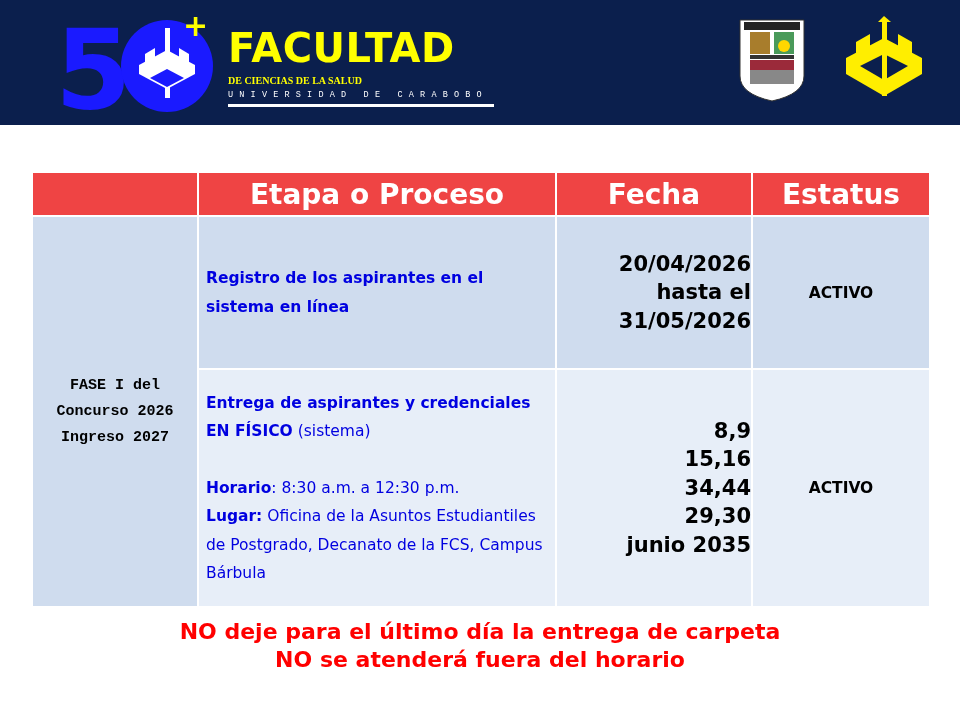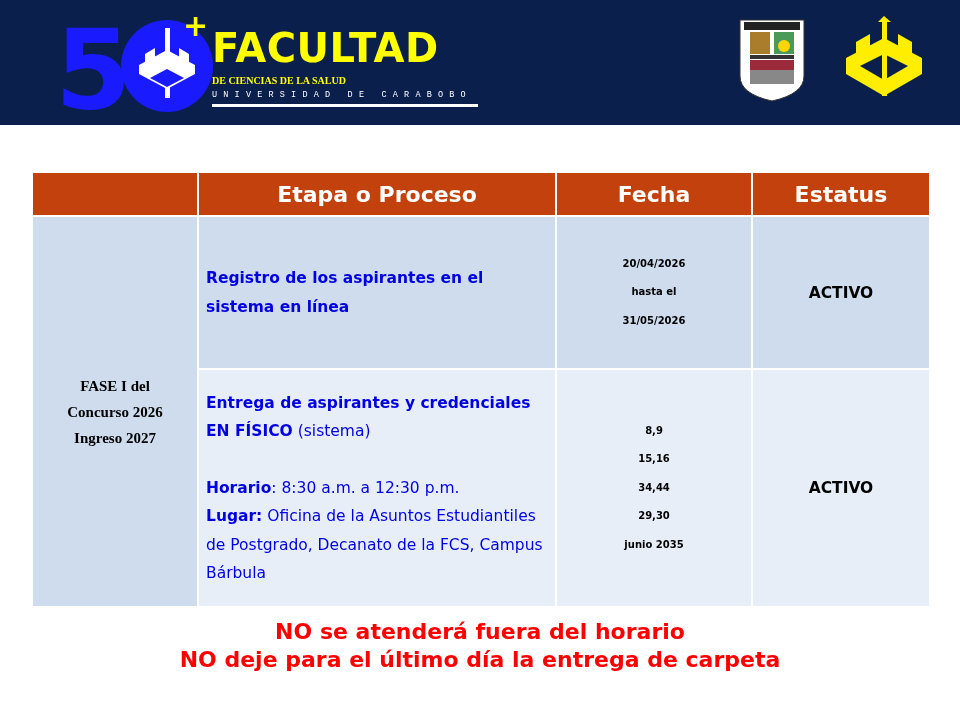--- a/index.html
+++ b/index.html
@@ -1,35 +1,35 @@
 <!DOCTYPE html>
 <html><head>
 <meta charset="utf-8">
 <style>
   html, body { margin:0; padding:0; }
   body { width:960px; height:720px; background:#ffffff; position:relative; overflow:hidden; font-family:"Liberation Sans", sans-serif; }
   .banner { position:absolute; left:0; top:0; width:960px; height:125px; background:#0b1f4d; }
   .logo50 { position:absolute; left:55px; top:10px; width:160px; height:105px; }
-  .brand { position:absolute; left:212px; top:28px; }
+  .brand { position:absolute; left:228px; top:28px; }
   .brand-title { color:#ffff00; font-family:"DejaVu Sans", sans-serif; font-weight:900; font-size:40px; line-height:40px; letter-spacing:0.5px; }
   .brand-sub { color:#ffff00; font-family:Liberation Serif, serif; font-weight:bold; font-size:10px; line-height:17px; margin-top:4px; }
   .brand-uni { color:#ffffff; font-family:Liberation Mono, monospace; font-size:8.5px; letter-spacing:6.2px; line-height:12px; }
   .brand-line { width:266px; height:3px; background:#ffffff; margin-top:3px; }
   .crest { position:absolute; left:738px; top:18px; width:68px; height:84px; }
   .emblem { position:absolute; left:842px; top:16px; width:84px; height:86px; }
 
   table.sched { position:absolute; left:31px; top:171px; width:898px; border-collapse:collapse; table-layout:fixed; }
   table.sched th, table.sched td { border:2px solid #ffffff; padding:0; }
-  table.sched th { background:#c2410c; color:#ffffff; font-family:"DejaVu Sans", sans-serif; font-weight:bold; font-size:22px; height:42px; text-align:center; }
-  .fase-cell { background:#cfdcee; text-align:center; font-family:Liberation Serif, serif; font-weight:bold; font-size:15px; line-height:26px; color:#000; }
+  table.sched th { background:#ef4444; color:#ffffff; font-family:"DejaVu Sans", sans-serif; font-weight:bold; font-size:28px; height:42px; text-align:center; }
+  .fase-cell { background:#cfdcee; text-align:center; font-family:Liberation Mono, monospace; font-weight:bold; font-size:15px; line-height:26px; color:#000; }
   .r1 td.c { background:#cfdcee; }
   .r2 td.c { background:#e7eef8; }
   .proc { color:#0000e0; font-family:"DejaVu Sans", sans-serif; font-size:15.5px; line-height:28.5px; padding:0 6px 0 7px !important; text-align:left; vertical-align:middle; }
   .proc b { font-weight:bold;margin-top:33px; }
-  .date { text-align:center; font-family:"DejaVu Sans", sans-serif; font-weight:bold; font-size:10px; line-height:28.5px; color:#000; }
+  .date { text-align:right; font-family:"DejaVu Sans", sans-serif; font-weight:bold; font-size:21px; line-height:28.5px; color:#000; }
   .status { text-align:center; font-family:"DejaVu Sans", sans-serif; font-weight:bold; font-size:15.5px; color:#000; }
   .warn { position:absolute; left:0; top:618px; width:960px; text-align:center; color:#ff0000; font-family:"DejaVu Sans", sans-serif; font-weight:bold; font-size:22px; line-height:28px; }
 </style>
 </head>
 <body>
 
 <div class="banner">
   <svg class="logo50" viewBox="0 0 160 105">
     <text x="0" y="98" font-family="DejaVu Sans" font-weight="900" font-size="110" fill="#1a1aff">5</text>
     <circle cx="112" cy="56" r="46" fill="#1a1aff"></circle>
@@ -116,15 +116,15 @@
         <div>34,44</div>
         <div>29,30</div>
         <div>junio 2035</div>
       </td>
       <td class="c status">ACTIVO</td>
     </tr>
   </tbody>
 </table>
 
 <div class="warn">
+  <div>NO deje para el último día la entrega de carpeta</div>
   <div>NO se atenderá fuera del horario</div>
-  <div>NO deje para el último día la entrega de carpeta</div>
 </div>
 
 </body></html>

